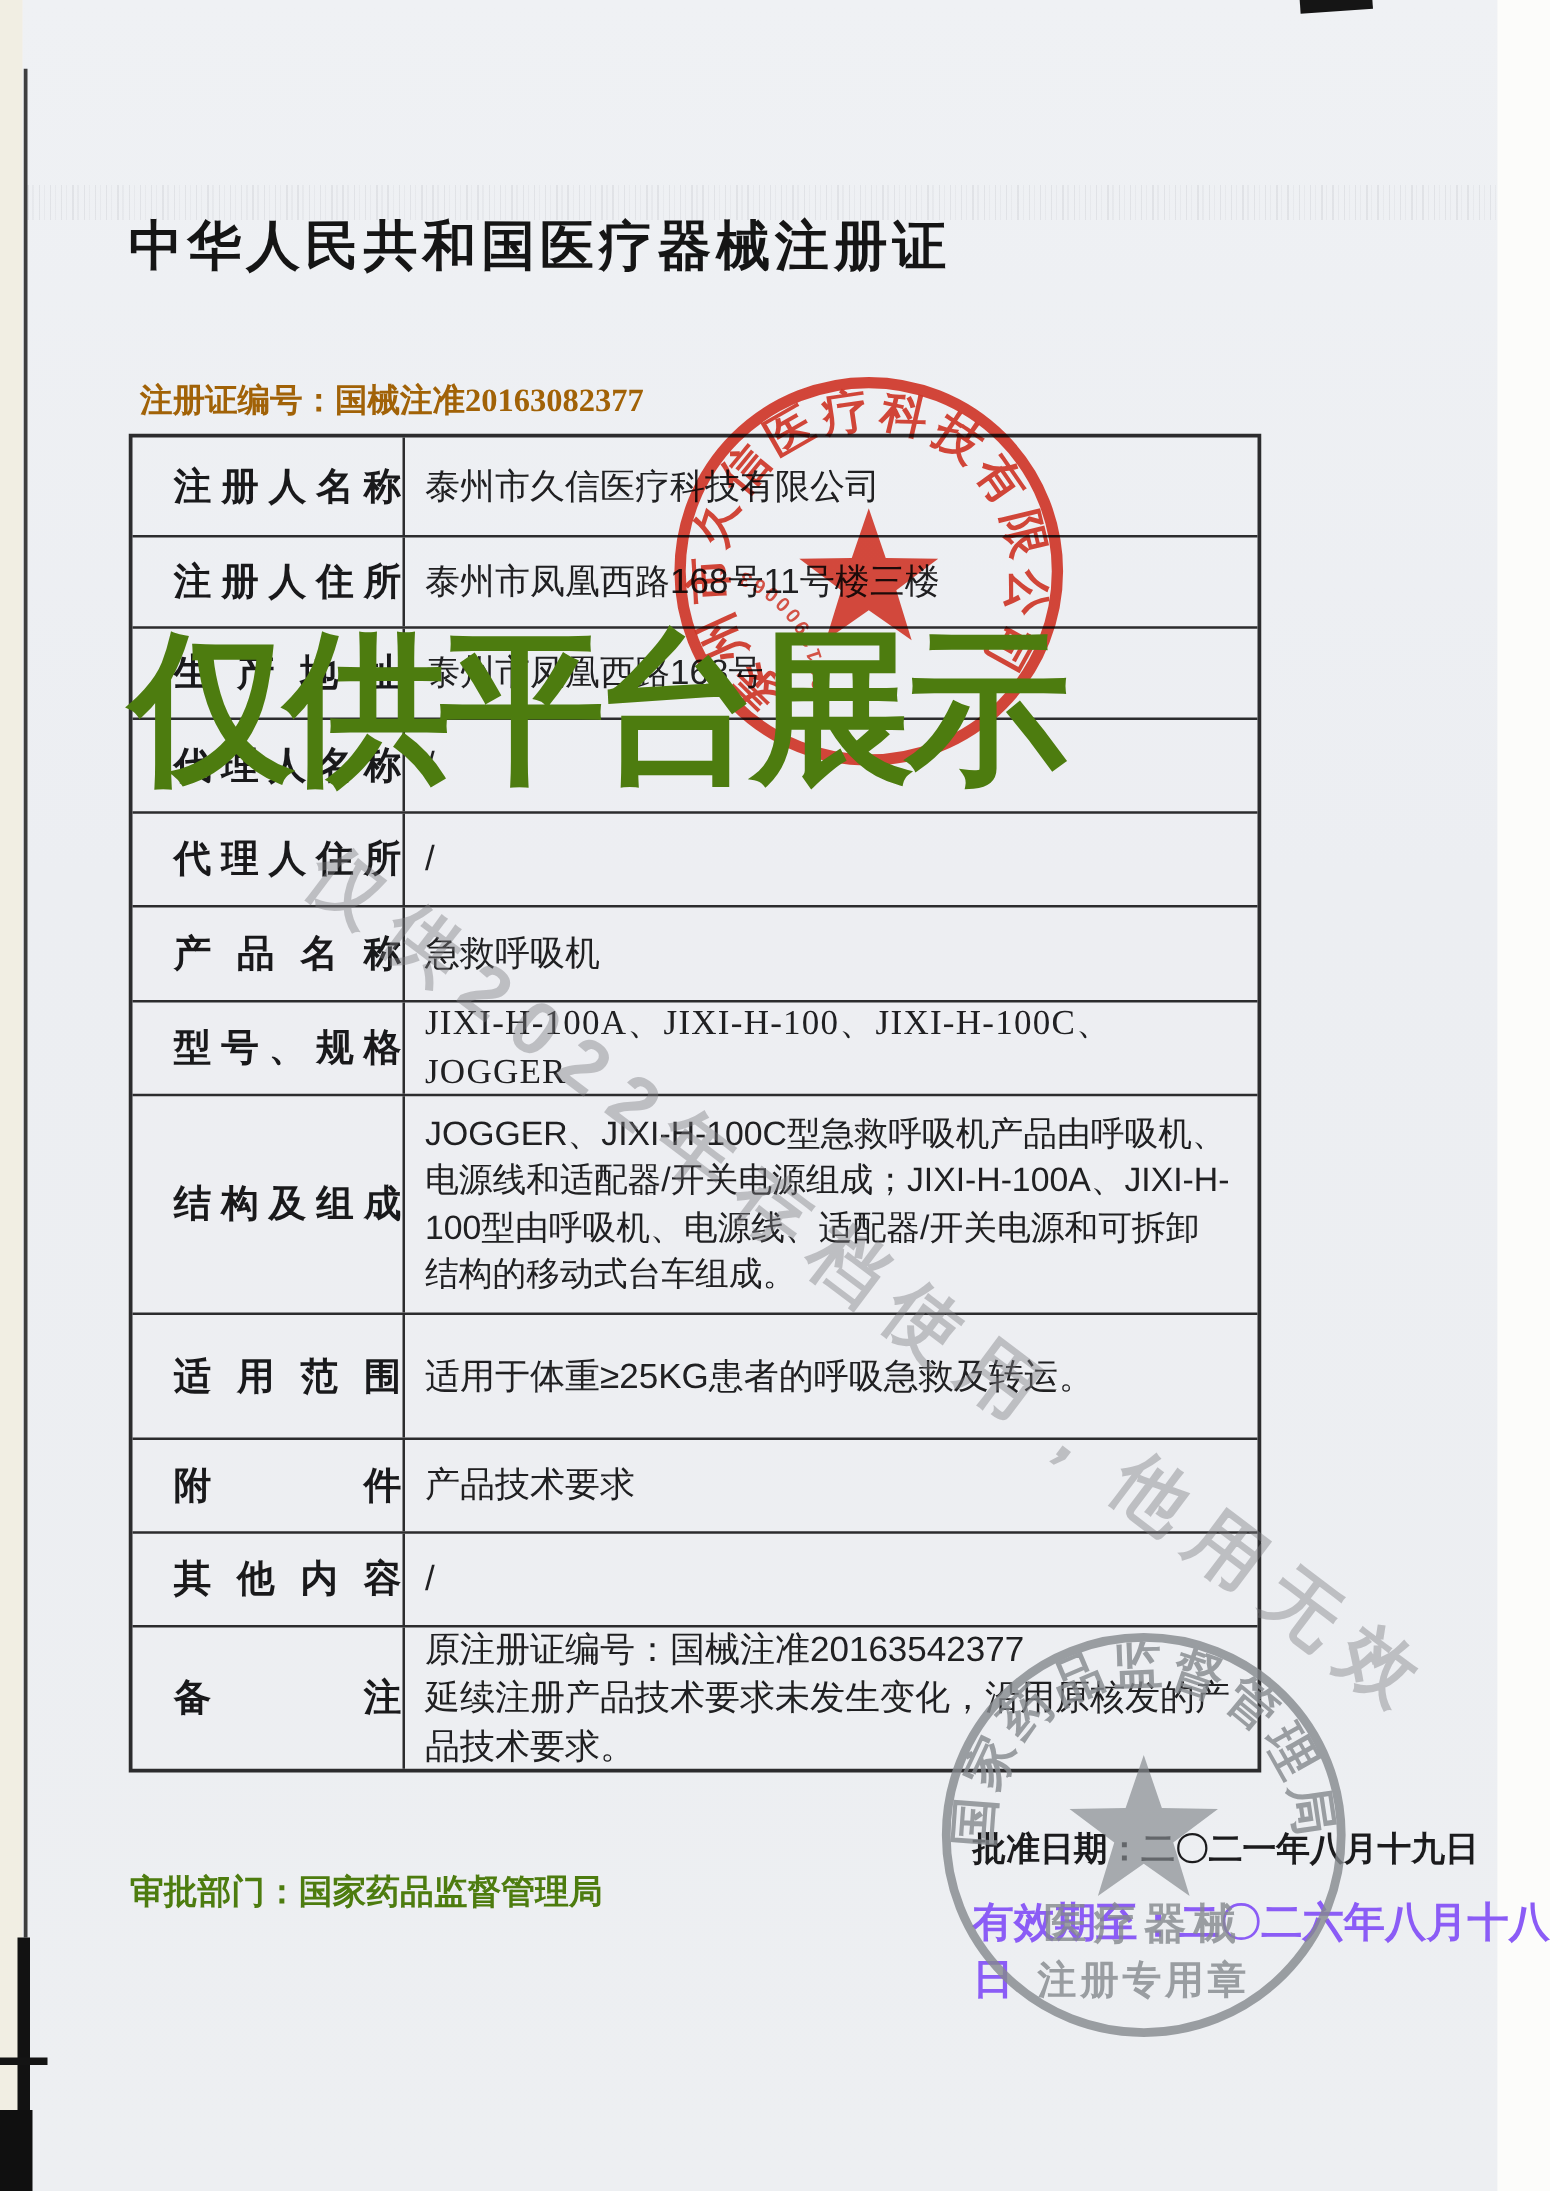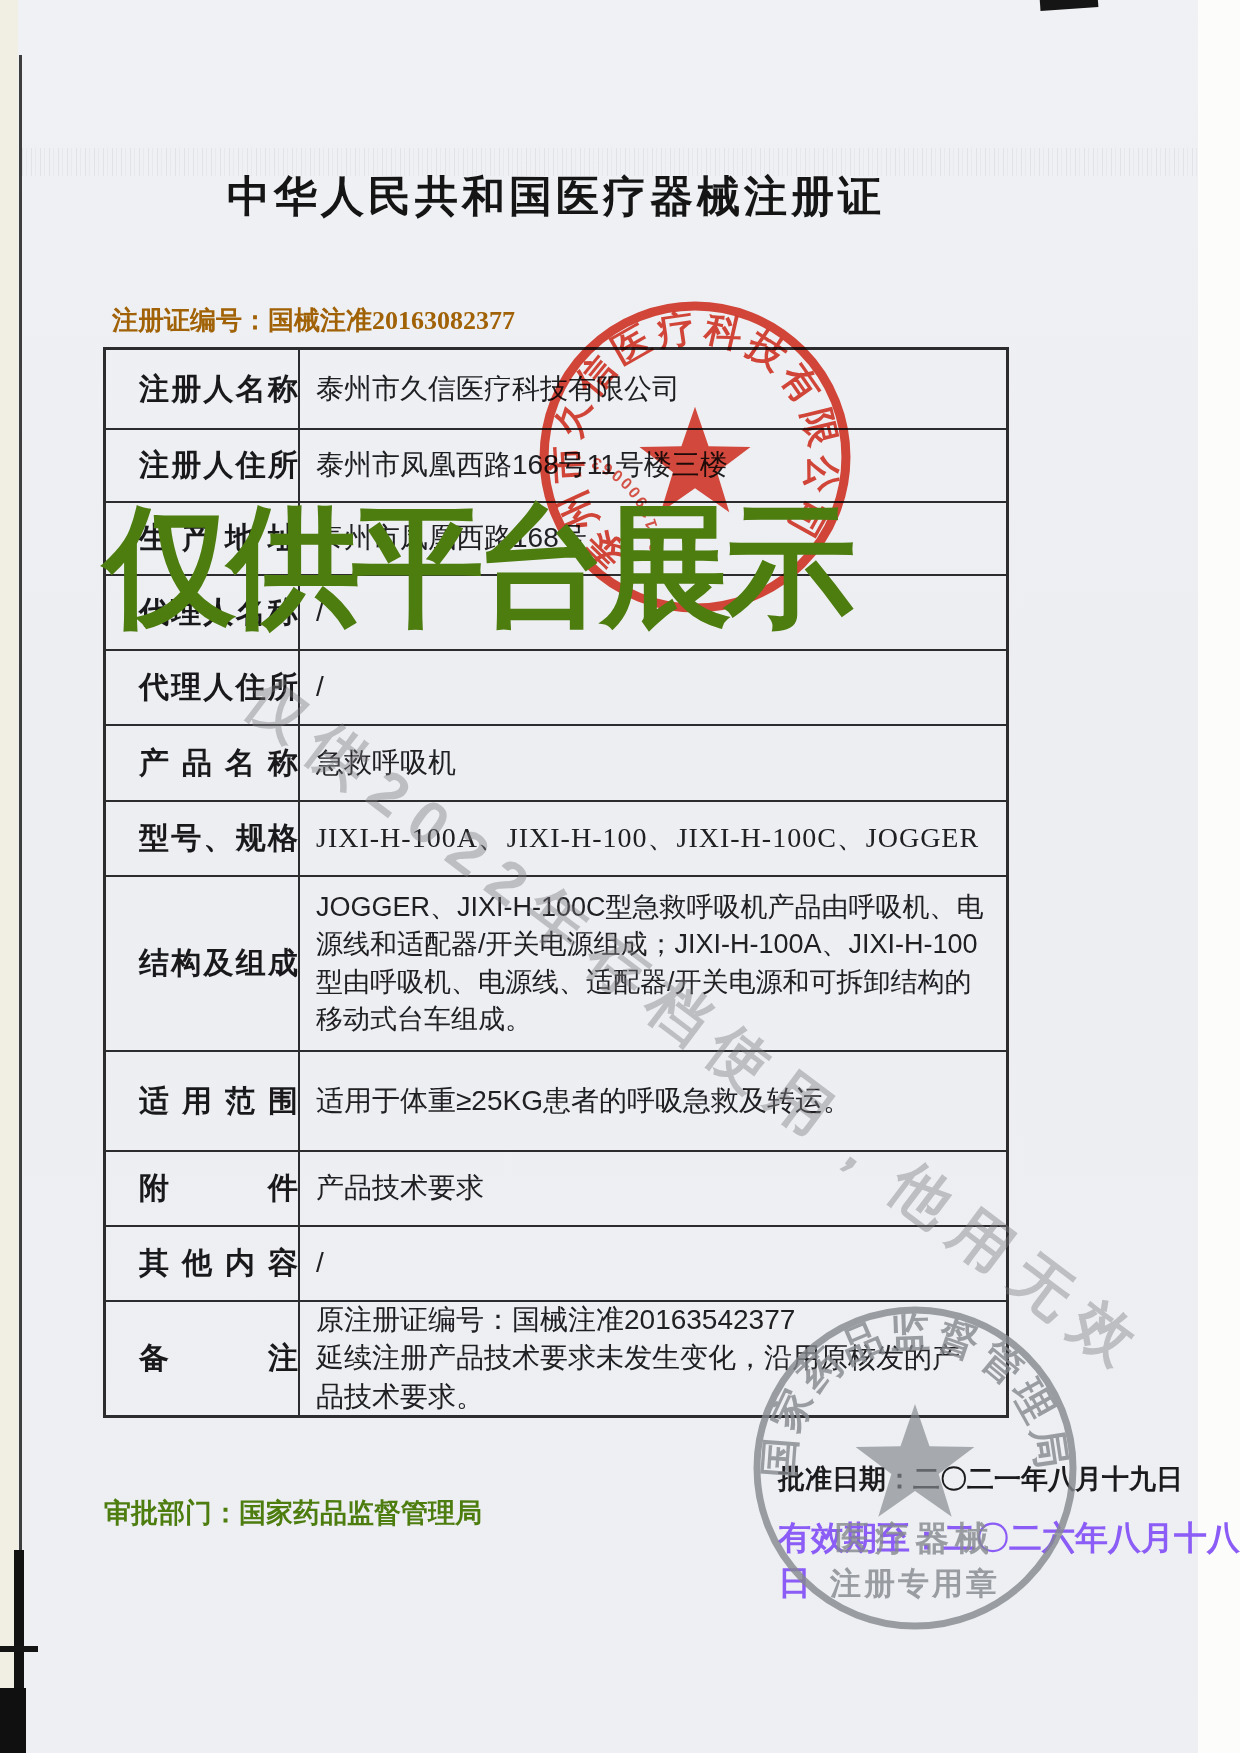--- a/index.html
+++ b/index.html
@@ -21,32 +21,32 @@
   .corner-tick { position:absolute; left:0; top:1646px; width:38px; height:6px; background:#141414; }
   .tr-mark { position:absolute; left:1040px; top:-4px; width:58px; height:13px; background:#151515; transform:rotate(-4deg); }
   .noise-band {
     position:absolute; left:22px; top:148px; width:1176px; height:28px; opacity:.45;
     background:repeating-linear-gradient(90deg, rgba(70,72,84,.18) 0 1px, rgba(0,0,0,0) 1px 4px,
                rgba(70,72,84,.10) 4px 5px, rgba(0,0,0,0) 5px 9px);
   }
 
   .doc-title {
     position:absolute; left:103px; top:168px; width:906px;
-    text-align:center; font-size:43px; font-weight:700; letter-spacing:4px; color:#151515;
+    font-size:43px; font-weight:700; letter-spacing:4px; color:#151515;
   }
   .reg-line { position:absolute; left:112px; top:303px; font-size:26px; font-weight:600; color:#a16207; }
   .reg-line .num { font-family:"Liberation Serif", serif; font-weight:700; }
 
   .cert-table {
     position:absolute; left:103px; top:347px; width:906px;
     border:3px solid #2c2c2e; box-sizing:border-box; background:rgba(238,240,244,.25);
   }
   .row { display:flex; align-items:center; box-sizing:border-box; }
   .row + .row { border-top:2px solid #2c2c2e; }
-  .cell-label { width:194px; flex:none; align-self:stretch; display:flex; align-items:center; border-right:2px solid #2c2c2e; box-sizing:border-box; }
+  .cell-label { width:218px; flex:none; align-self:stretch; display:flex; align-items:center; border-right:2px solid #2c2c2e; box-sizing:border-box; }
   .cell-label span {
     display:inline-block; width:182px; margin-left:33px;
     font-size:30px; font-weight:700; color:#19191b;
     text-align:justify; text-align-last:justify;
   }
   .cell-value { flex:1; padding:6px 22px 6px 16px; font-size:28px; color:#202022; white-space:pre-line; line-height:1.38; }
   .r1{height:78px}.r2{height:73px}.r3{height:73px}.r4{height:75px}.r5{height:75px}.r6{height:76px}
   .r7{height:75px}.r8{height:175px}.r9{height:100px}.r10{height:75px}.r11{height:75px}.r12{height:115px}
   .r7 .cell-value { font-family:"Liberation Serif", serif; letter-spacing:1px; }
   .r8 .cell-value { font-size:27px; }

